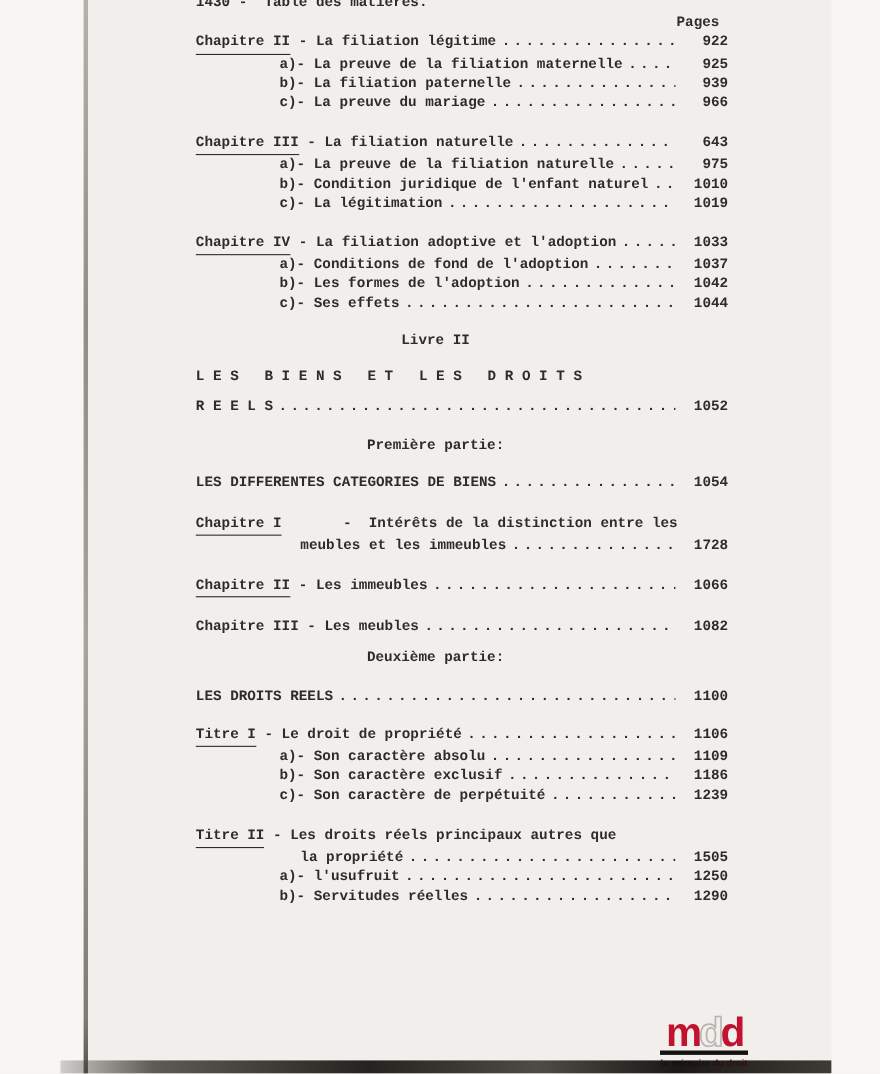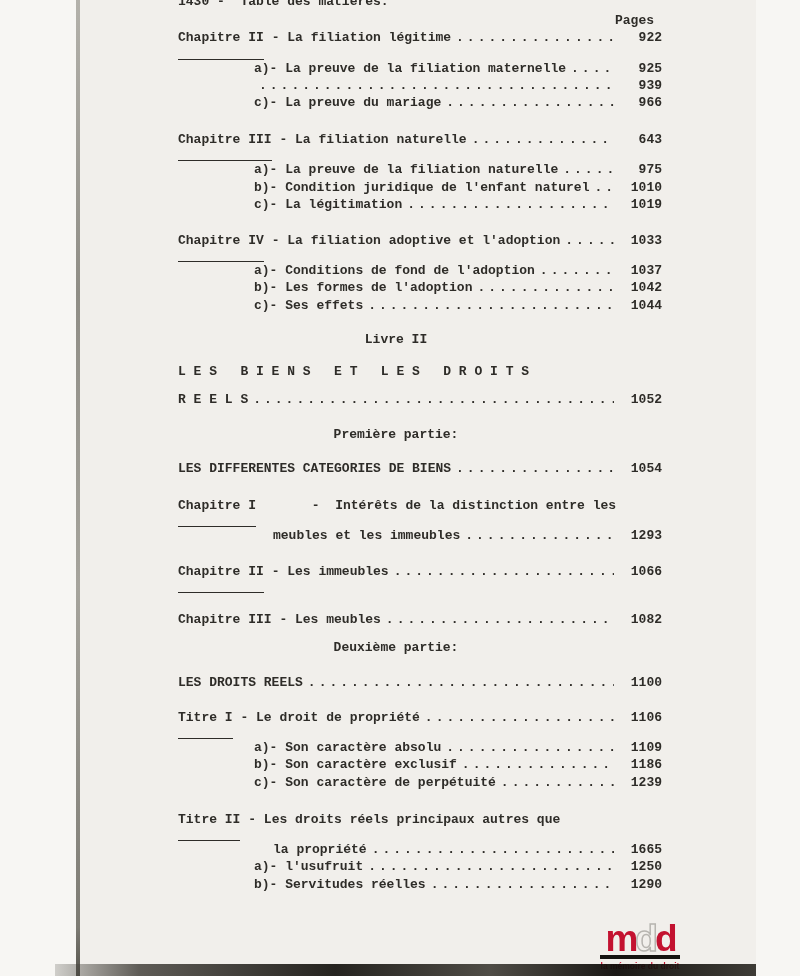--- a/index.html
+++ b/index.html
@@ -17,21 +17,21 @@
     position:absolute; left:76px; top:0; width:4px; height:100%;
     background:linear-gradient(180deg,#b3b1aa,#8f8d85 30%,#a6a49c 60%,#7d7b73 95%,#55534c);
   }
   .content { position:absolute; left:178px; right:94px; top:0; }
   .row {
     display:flex; align-items:baseline;
     font-size:13px; line-height:17.2px; font-weight:700;
     color:#2e2c28; white-space:pre;
   }
   .row span { white-space:pre; }
-  .prefix.u { border-bottom:1.6px solid #2e2c28; padding-bottom:12px; }
+  .prefix.u { border-bottom:1.6px solid #2e2c28; padding-bottom:2px; }
   .dots {
     flex:1 1 auto; overflow:hidden; white-space:nowrap;
     letter-spacing:3px; padding-left:5px; min-width:0;
   }
   .page-num { flex:0 0 48px; text-align:right; }
   .center { display:block; text-align:center; padding-right:48px; }
   .sub  { padding-left:76px; }
   .cont { padding-left:95px; }
   .topline { margin-top:-7px; overflow:hidden; }
   .pages-row { justify-content:flex-end; margin-top:2px; }
@@ -70,47 +70,47 @@
   <div class="content">
     <div class="row topline">
       <span>1430 -  Table des matières.</span>
     </div>
     <div class="row pages-row">
       <span class="page-num">Pages</span>
     </div>
     <div id="toc">
         <div class="row"><span class="prefix u">Chapitre II</span><span> - La filiation légitime</span><span class="dots">..........................................................................................</span><span class="page-num">922</span></div>
         <div class="row sub"><span>a)- La preuve de la filiation maternelle</span><span class="dots">..........................................................................................</span><span class="page-num">925</span></div>
-        <div class="row sub"><span class="dots">..........................................................................................</span><span class="page-num">939</span></div>
+        <div class="row sub"><span>b)- La filiation paternelle</span><span class="dots">..........................................................................................</span><span class="page-num">939</span></div>
         <div class="row sub"><span>c)- La preuve du mariage</span><span class="dots">..........................................................................................</span><span class="page-num">966</span></div>
         <div class="row" style="margin-top: 20px; justify-content: flex-end;"><span class="prefix u">Chapitre III</span><span> - La filiation naturelle</span><span class="dots">..........................................................................................</span><span class="page-num">643</span></div>
         <div class="row sub"><span>a)- La preuve de la filiation naturelle</span><span class="dots">..........................................................................................</span><span class="page-num">975</span></div>
         <div class="row sub"><span>b)- Condition juridique de l'enfant naturel</span><span class="dots">..........................................................................................</span><span class="page-num">1010</span></div>
         <div class="row sub"><span>c)- La légitimation</span><span class="dots">..........................................................................................</span><span class="page-num">1019</span></div>
         <div class="row" style="margin-top: 19px;"><span class="prefix u">Chapitre IV</span><span> - La filiation adoptive et l'adoption</span><span class="dots">..........................................................................................</span><span class="page-num">1033</span></div>
         <div class="row sub"><span>a)- Conditions de fond de l'adoption</span><span class="dots">..........................................................................................</span><span class="page-num">1037</span></div>
         <div class="row sub"><span>b)- Les formes de l'adoption</span><span class="dots">..........................................................................................</span><span class="page-num">1042</span></div>
         <div class="row sub"><span>c)- Ses effets</span><span class="dots">..........................................................................................</span><span class="page-num">1044</span></div>
         <div class="row center" style="margin-top: 17px;">Livre II</div>
         <div class="row" style="margin-top: 15px;"><span>L E S   B I E N S   E T   L E S   D R O I T S</span><span class="page-num"></span></div>
         <div class="row" style="margin-top: 11px;"><span>R E E L S</span><span class="dots">..........................................................................................</span><span class="page-num">1052</span></div>
         <div class="row center" style="margin-top: 18px;">Première partie:</div>
         <div class="row" style="margin-top: 16px;"><span>LES DIFFERENTES CATEGORIES DE BIENS</span><span class="dots">..........................................................................................</span><span class="page-num">1054</span></div>
         <div class="row" style="margin-top: 20px; gap: 48px;"><span class="prefix u">Chapitre I</span><span> -  Intérêts de la distinction entre les</span><span class="page-num"></span></div>
-        <div class="row cont"><span>meubles et les immeubles</span><span class="dots">..........................................................................................</span><span class="page-num">1293</span></div>
+        <div class="row cont"><span>meubles et les immeubles</span><span class="dots">..........................................................................................</span><span class="page-num">1728</span></div>
         <div class="row" style="margin-top: 19px;"><span class="prefix u">Chapitre II</span><span> - Les immeubles</span><span class="dots">..........................................................................................</span><span class="page-num">1066</span></div>
         <div class="row" style="margin-top: 18px;"><span>Chapitre III - Les meubles</span><span class="dots">..........................................................................................</span><span class="page-num">1082</span></div>
         <div class="row center" style="margin-top: 10px;">Deuxième partie:</div>
         <div class="row" style="margin-top: 18px;"><span>LES DROITS REELS</span><span class="dots">..........................................................................................</span><span class="page-num">1100</span></div>
         <div class="row" style="margin-top: 18px;"><span class="prefix u">Titre I</span><span> - Le droit de propriété</span><span class="dots">..........................................................................................</span><span class="page-num">1106</span></div>
         <div class="row sub"><span>a)- Son caractère absolu</span><span class="dots">..........................................................................................</span><span class="page-num">1109</span></div>
         <div class="row sub"><span>b)- Son caractère exclusif</span><span class="dots">..........................................................................................</span><span class="page-num">1186</span></div>
         <div class="row sub"><span>c)- Son caractère de perpétuité</span><span class="dots">..........................................................................................</span><span class="page-num">1239</span></div>
         <div class="row" style="margin-top: 20px;"><span class="prefix u">Titre II</span><span> - Les droits réels principaux autres que</span><span class="page-num"></span></div>
-        <div class="row cont"><span>la propriété</span><span class="dots">..........................................................................................</span><span class="page-num">1665</span></div>
+        <div class="row cont"><span>la propriété</span><span class="dots">..........................................................................................</span><span class="page-num">1505</span></div>
         <div class="row sub"><span>a)- l'usufruit</span><span class="dots">..........................................................................................</span><span class="page-num">1250</span></div>
         <div class="row sub"><span>b)- Servitudes réelles</span><span class="dots">..........................................................................................</span><span class="page-num">1290</span></div>
       </div>
   </div>
 
   <div class="logo">
     <div class="logo-text"><span>m</span><span class="d-outline">d</span><span>d</span></div>
     <div class="logo-bar"></div>
     <div class="logo-tagline">la mémoire du droit</div>
   </div>

